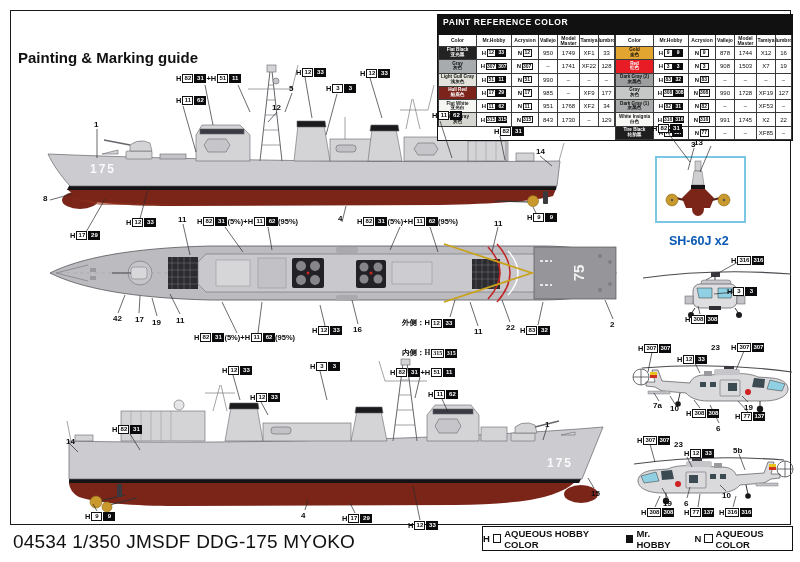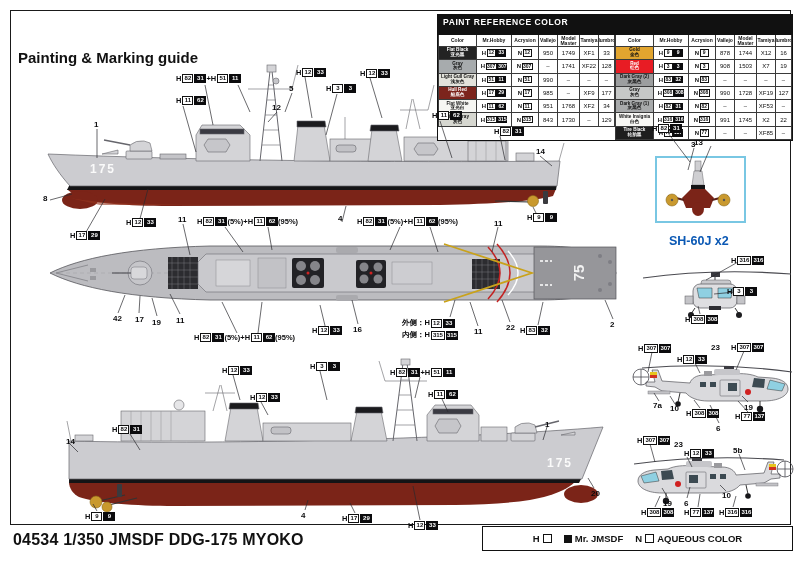--- a/index.html
+++ b/index.html
@@ -2,21 +2,21 @@
 <html style="--accent-blue: #0a58b4; --cyan-frame: #79c7e3; --table-header-bg: #111111;"><head>
 <meta charset="utf-8">
 <style>
   html,body{margin:0;padding:0;}
   body{width:800px;height:562px;position:relative;background:#fff;overflow:hidden;
        font-family:"Liberation Sans","DejaVu Sans",sans-serif;color:#111;}
   #page{position:absolute;inset:0;}
   .frame{position:absolute;left:10px;top:10px;width:779px;height:513px;border:1.3px solid #1a1a1a;z-index:1;}
   .title-cn{position:absolute;left:18px;top:14px;font-size:17px;font-weight:bold;letter-spacing:4px;z-index:5;}
   .title-en{position:absolute;left:18px;top:37px;font-size:15px;font-weight:bold;z-index:5;margin-top:12px;}
-  .footer{position:absolute;left:13px;top:531px;font-size:16px;font-weight:bold;letter-spacing:.2px;z-index:5;}
+  .footer{position:absolute;left:13px;top:531px;font-size:19px;font-weight:normal;letter-spacing:.2px;z-index:5;}
 
   
   .ptable{position:absolute;left:437px;top:14px;width:354px;border:1.6px solid #111;background:#fff;z-index:20;}
   .ptable-title{background:var(--table-header-bg,#111);color:#fff;font-weight:bold;font-size:8.5px;
                 padding:2px 5px 8px;letter-spacing:.6px;}
   .ptable-body{display:flex;align-items:flex-start;}
   .half{width:177px;}
   .prow{display:flex;}
   .cell{box-sizing:border-box;border-right:.7px solid #3a3a3a;border-bottom:.7px solid #3a3a3a;
         display:flex;align-items:center;justify-content:center;font-size:6px;height:13.3px;overflow:hidden;}
@@ -774,21 +774,21 @@
         <span class="bbox">33</span>
       </div>
       <div class="callout num" style="left: 353px; top: 325px;">
         <span class="txt">16</span>
       </div>
       <div class="callout" style="left: 402px; top: 318px;">
         <span class="txt">外侧：H</span>
         <span class="wbox">12</span>
         <span class="bbox">33</span>
       </div>
-      <div class="callout" style="left: 402px; top: 330px;">
+      <div class="callout" style="left: 402px; top: 348px; font-family: Liberation Serif, serif;">
         <span class="txt">内侧：H</span>
         <span class="wbox">315</span>
         <span class="bbox">315</span>
       </div>
       <div class="callout num" style="left: 474px; top: 327px;">
         <span class="txt">11</span>
       </div>
       <div class="callout num" style="left: 506px; top: 323px;">
         <span class="txt">22</span>
       </div>
@@ -939,21 +939,21 @@
       </div>
       <div class="callout" style="left: 428px; top: 390px;">
         <span class="txt">H</span>
         <span class="wbox">11</span>
         <span class="bbox">62</span>
       </div>
       <div class="callout num" style="left: 545px; top: 420px;">
         <span class="txt">1</span>
       </div>
       <div class="callout num" style="left: 591px; top: 489px;">
-        <span class="txt">20</span>
+        <span class="txt">15</span>
       </div>
       <div class="callout" style="left: 85px; top: 512px;">
         <span class="txt">H</span>
         <span class="wbox">9</span>
         <span class="bbox">9</span>
       </div>
       <div class="callout num" style="left: 301px; top: 511px;">
         <span class="txt">4</span>
       </div>
       <div class="callout" style="left: 342px; top: 514px;">
@@ -965,24 +965,25 @@
         <span class="txt">H</span>
         <span class="wbox">12</span>
         <span class="bbox">33</span>
       </div>
     </div>
 
   <div class="legendbox">
     <span class="legenditem">
       <span>H</span>
         <span class="lg-wbox"></span>
+      <span>AQUEOUS HOBBY COLOR</span>
     </span>
     <span class="legenditem">
       <span class="lg-bbox"></span>
-      <span>Mr. JMSDF</span>
+      <span>Mr. HOBBY</span>
     </span>
     <span class="legenditem">
       <span>N</span>
         <span class="lg-wbox"></span>
       <span>AQUEOUS COLOR</span>
     </span>
   </div>
 
   <div class="footer">04534 1/350 JMSDF DDG-175 MYOKO</div>
 </div>

